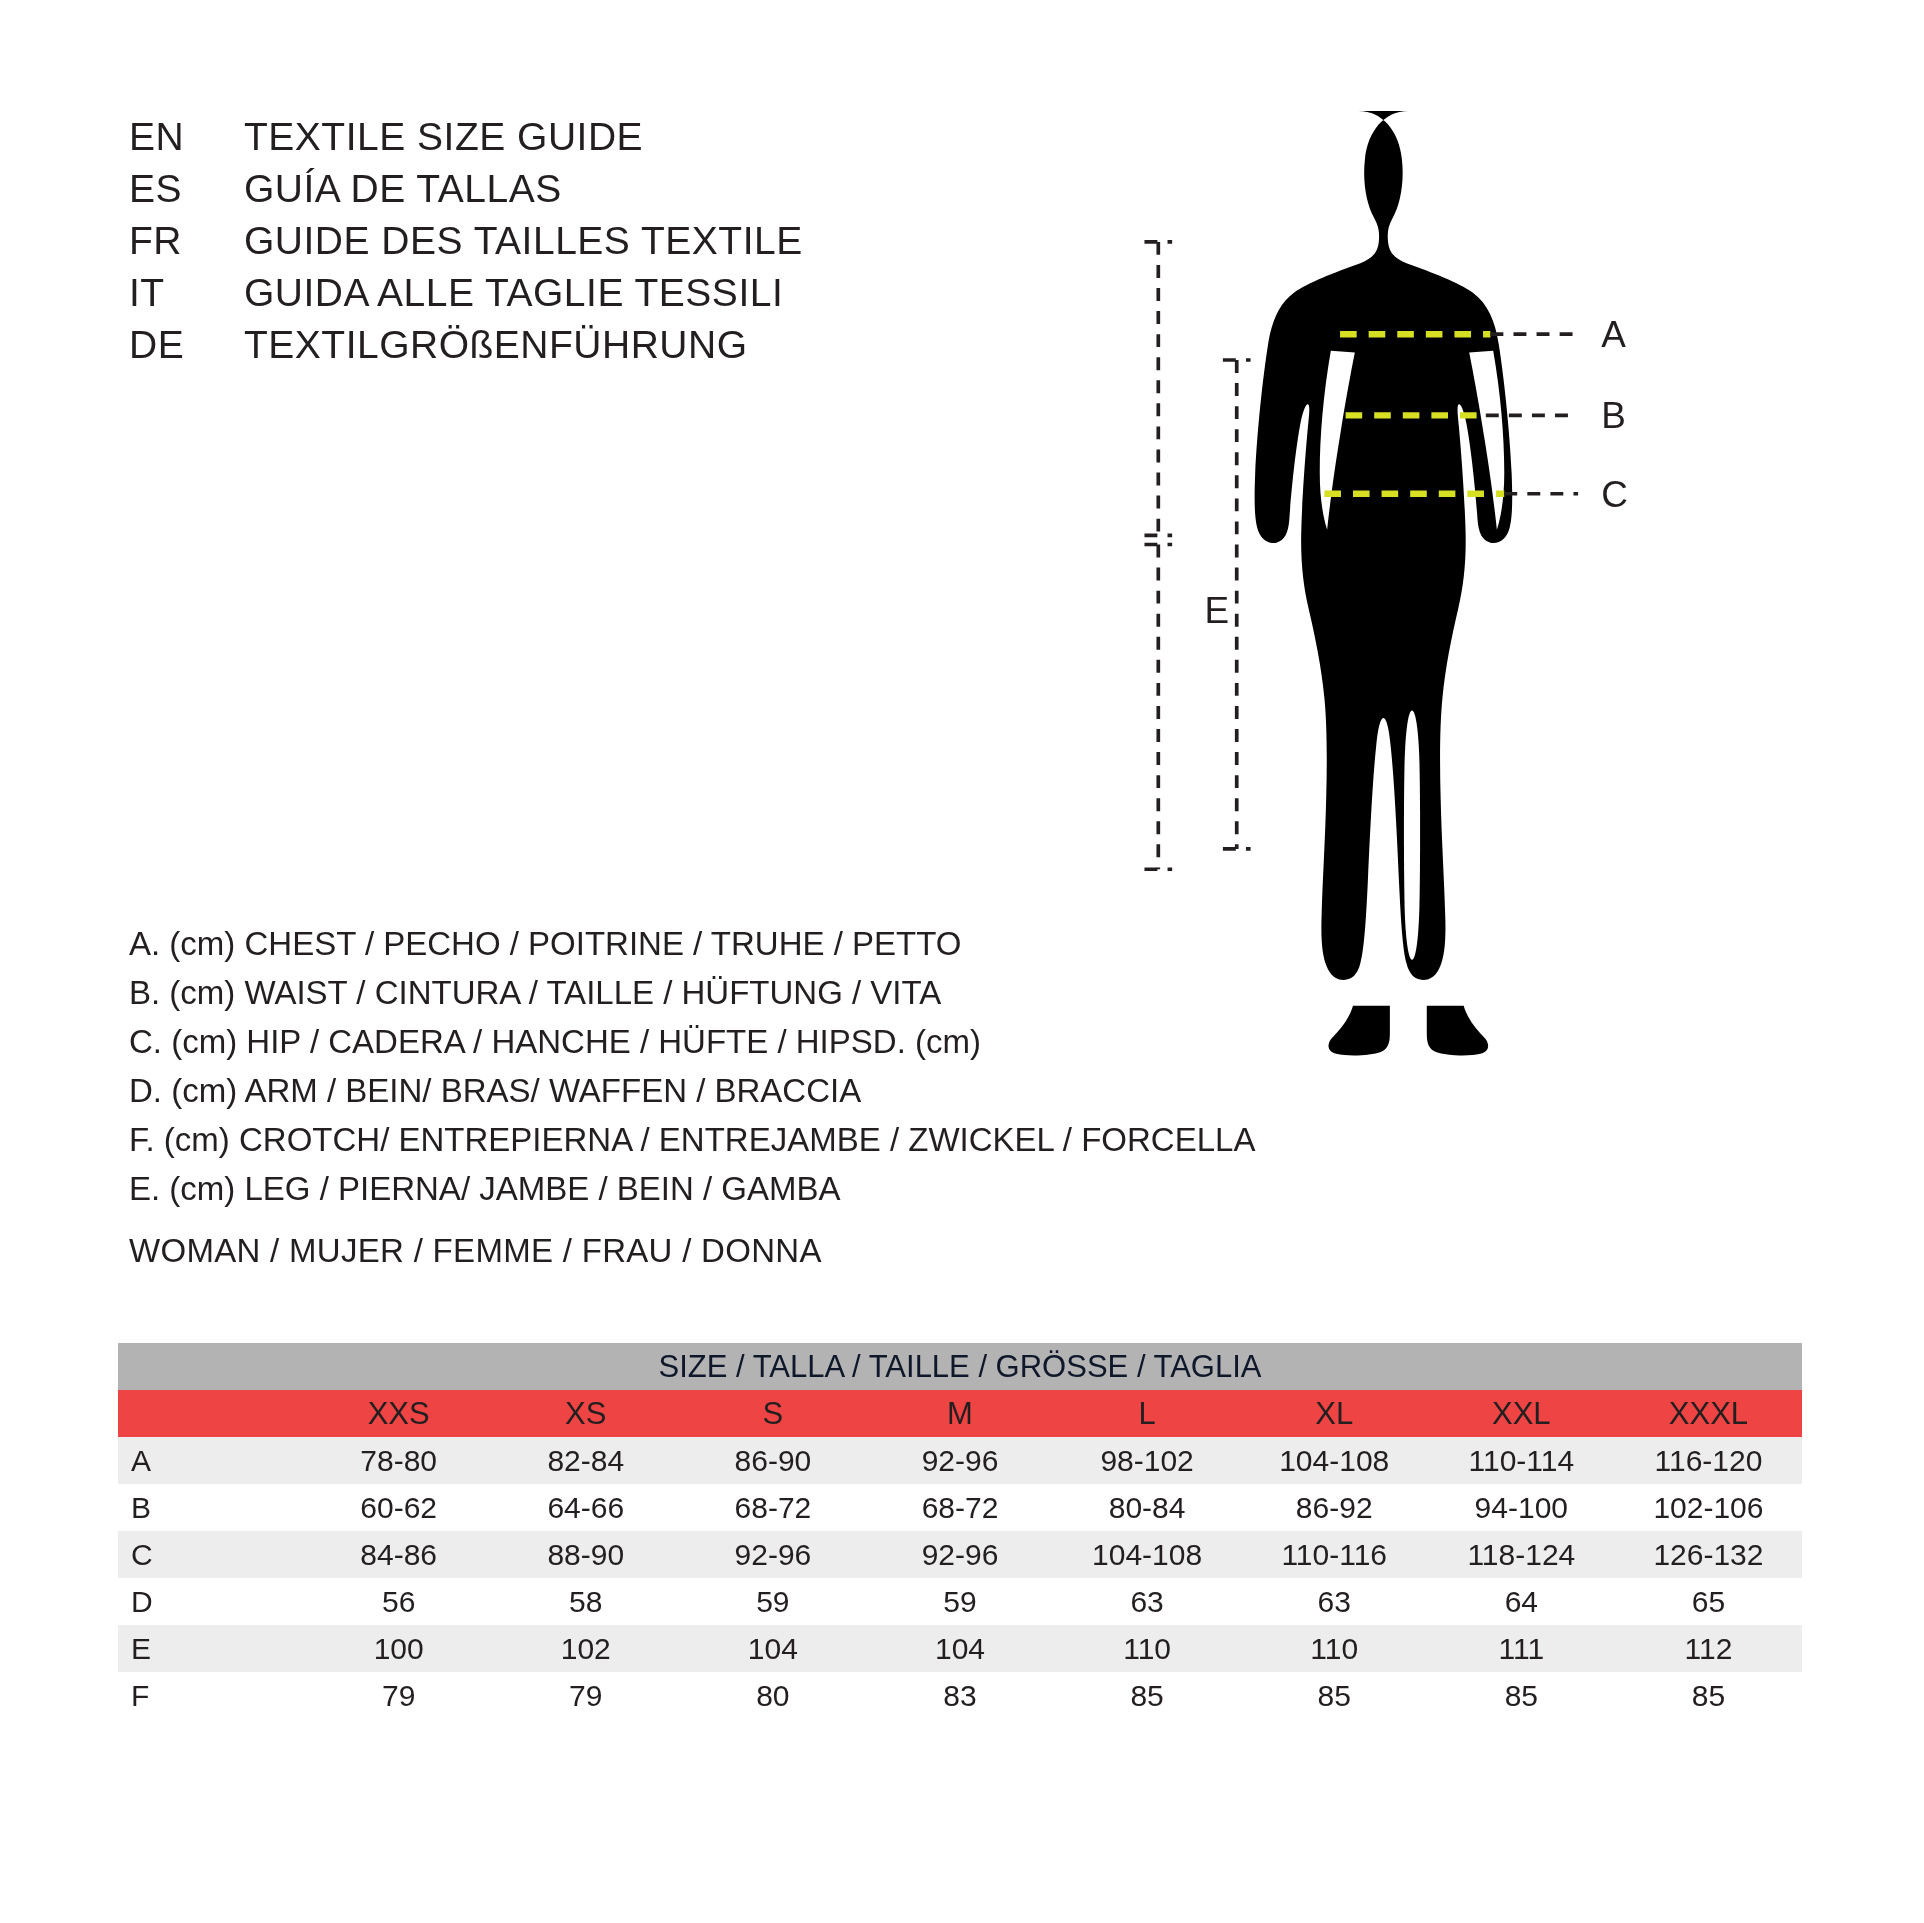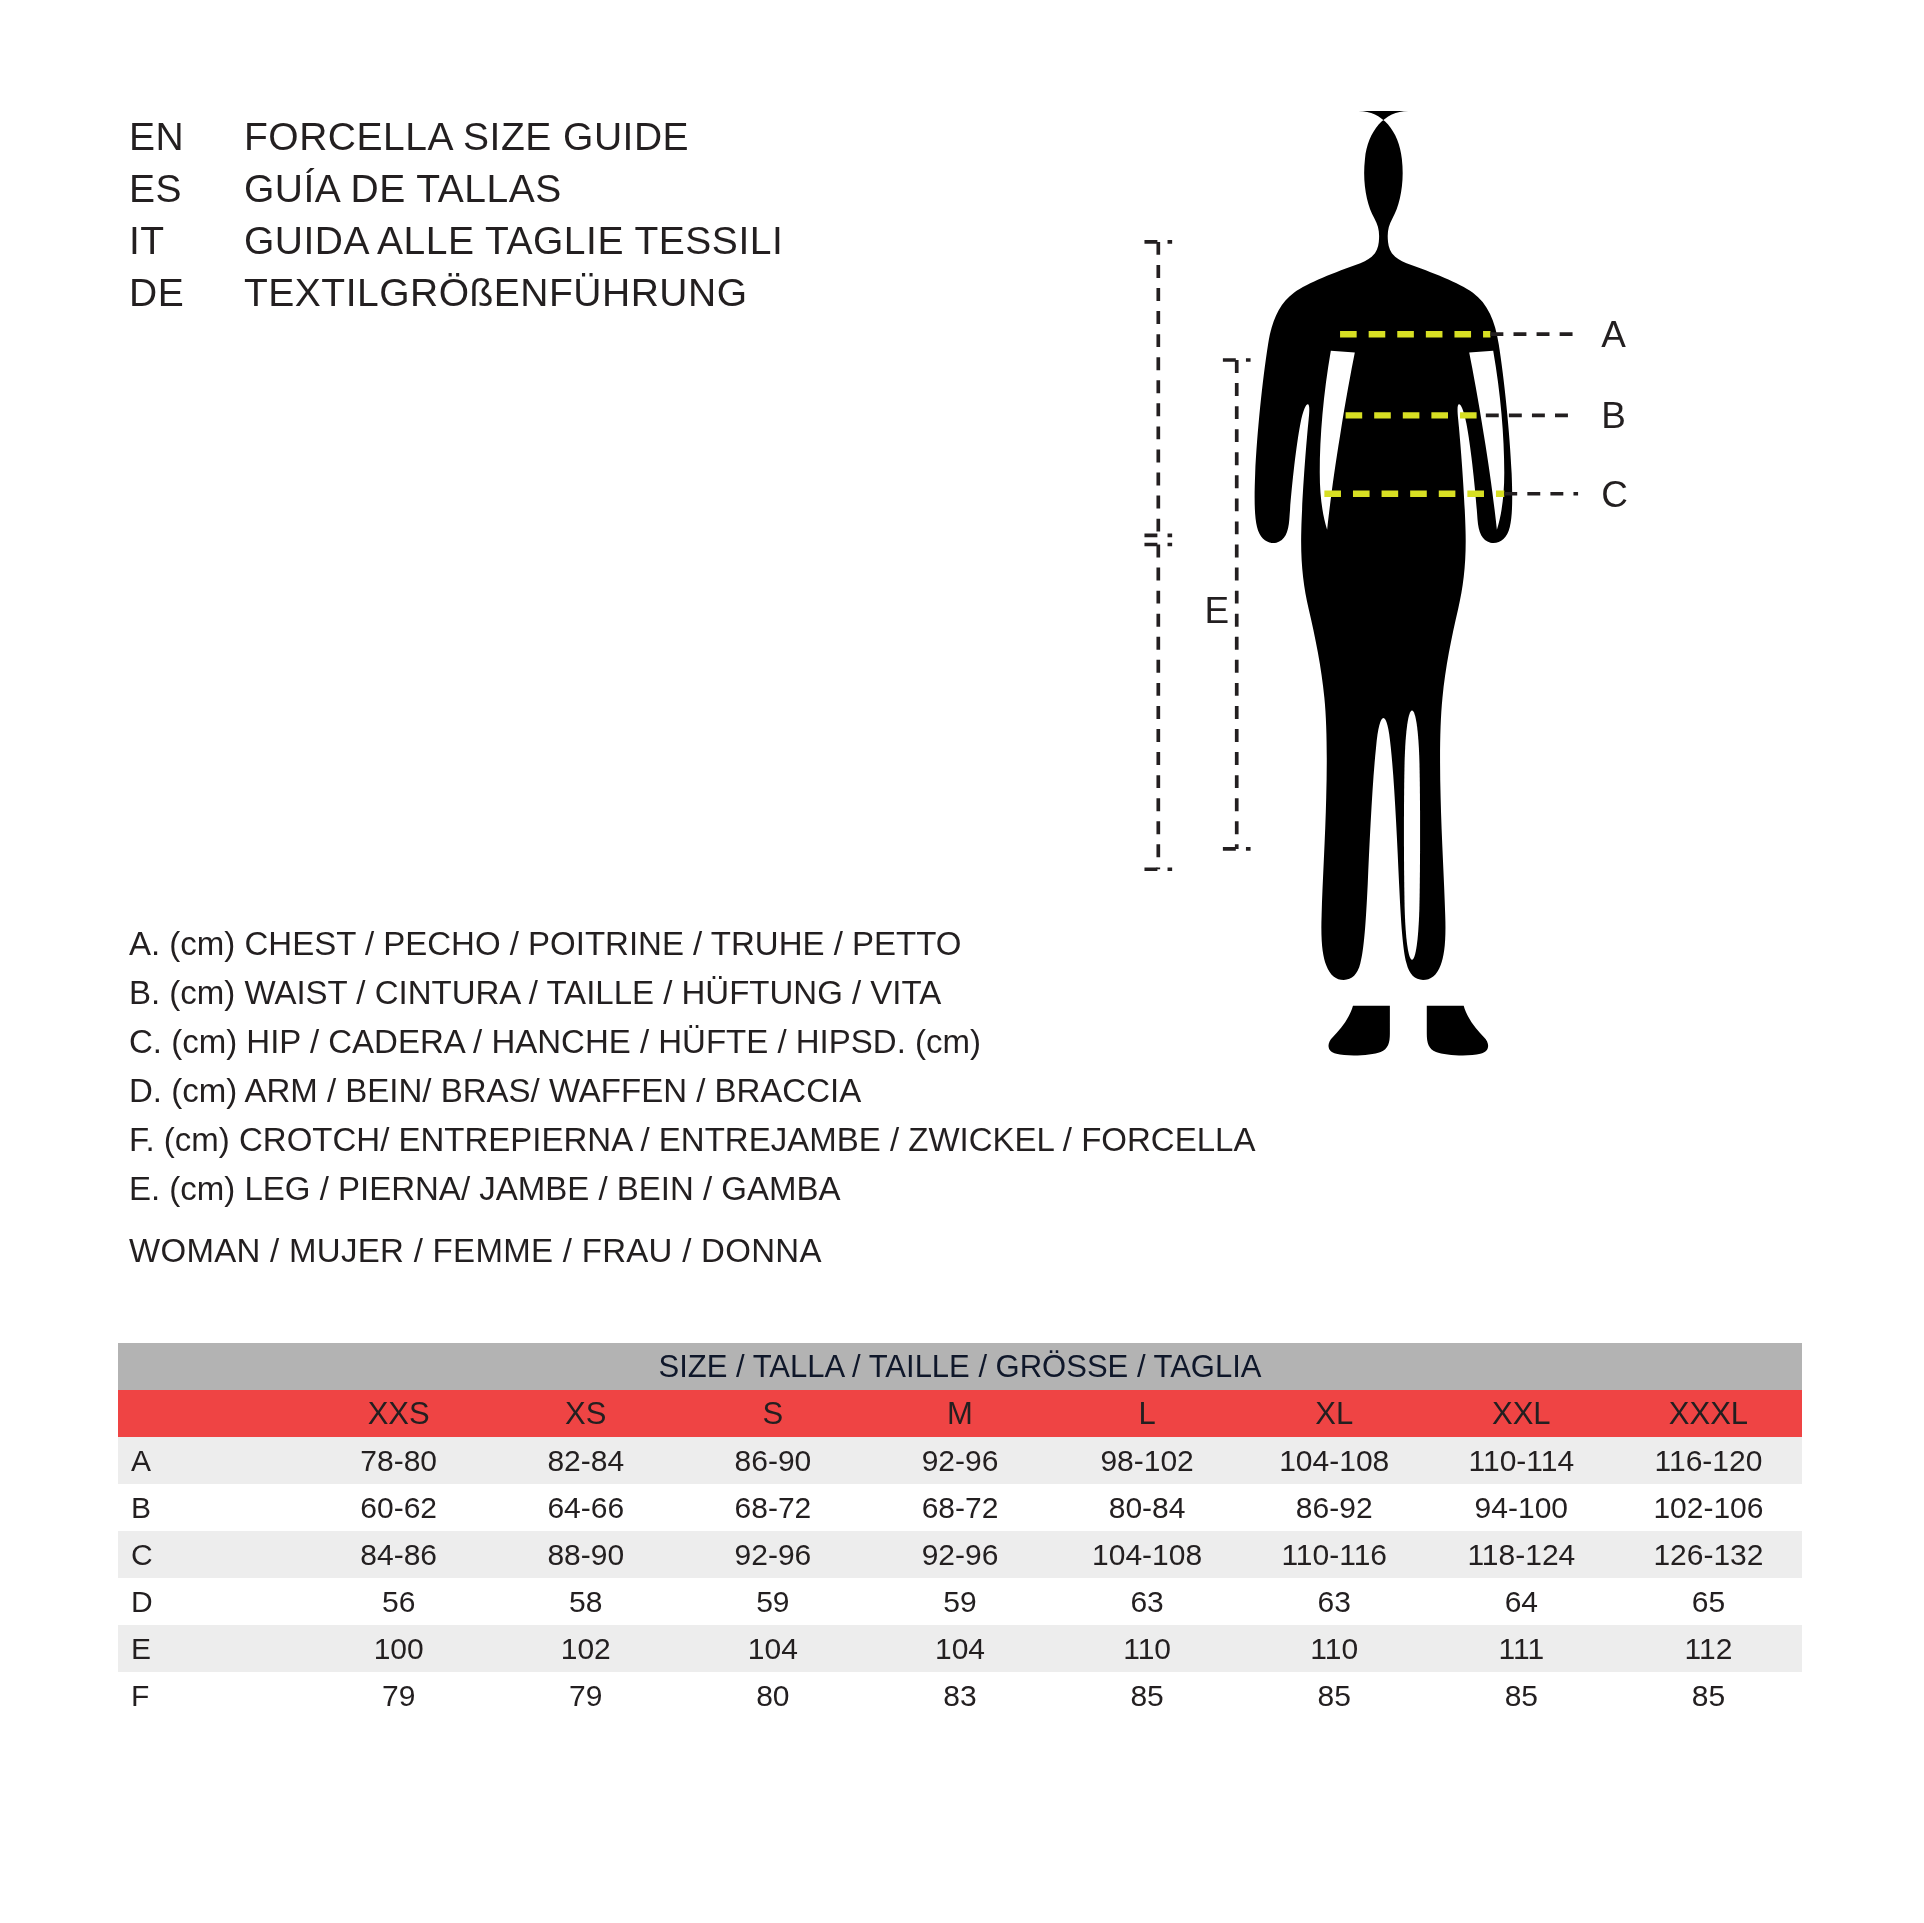--- a/index.html
+++ b/index.html
@@ -115,25 +115,29 @@
   .fig-svg { display: block; }
 </style>
 </head>
 <body>
 
 <div class="page">
 
   <div class="title-block">
     <div class="title-row">
       <span class="title-code">EN</span>
-      <span class="title-text">FORCELLA SIZE GUIDE</span>
+      <span class="title-text">TEXTILE SIZE GUIDE</span>
     </div>
     <div class="title-row">
       <span class="title-code">ES</span>
       <span class="title-text">GUÍA DE TALLAS</span>
+    </div>
+    <div class="title-row">
+      <span class="title-code">FR</span>
+      <span class="title-text">GUIDE DES TAILLES TEXTILE</span>
     </div>
     <div class="title-row">
       <span class="title-code">IT</span>
       <span class="title-text">GUIDA ALLE TAGLIE TESSILI</span>
     </div>
     <div class="title-row">
       <span class="title-code">DE</span>
       <span class="title-text">TEXTILGRÖßENFÜHRUNG</span>
     </div>
   </div>

